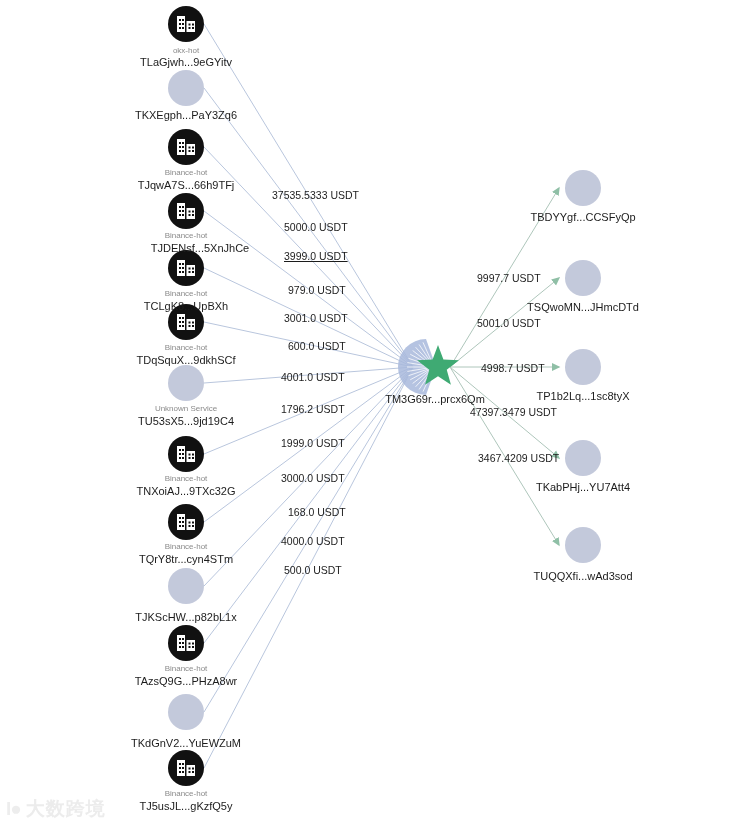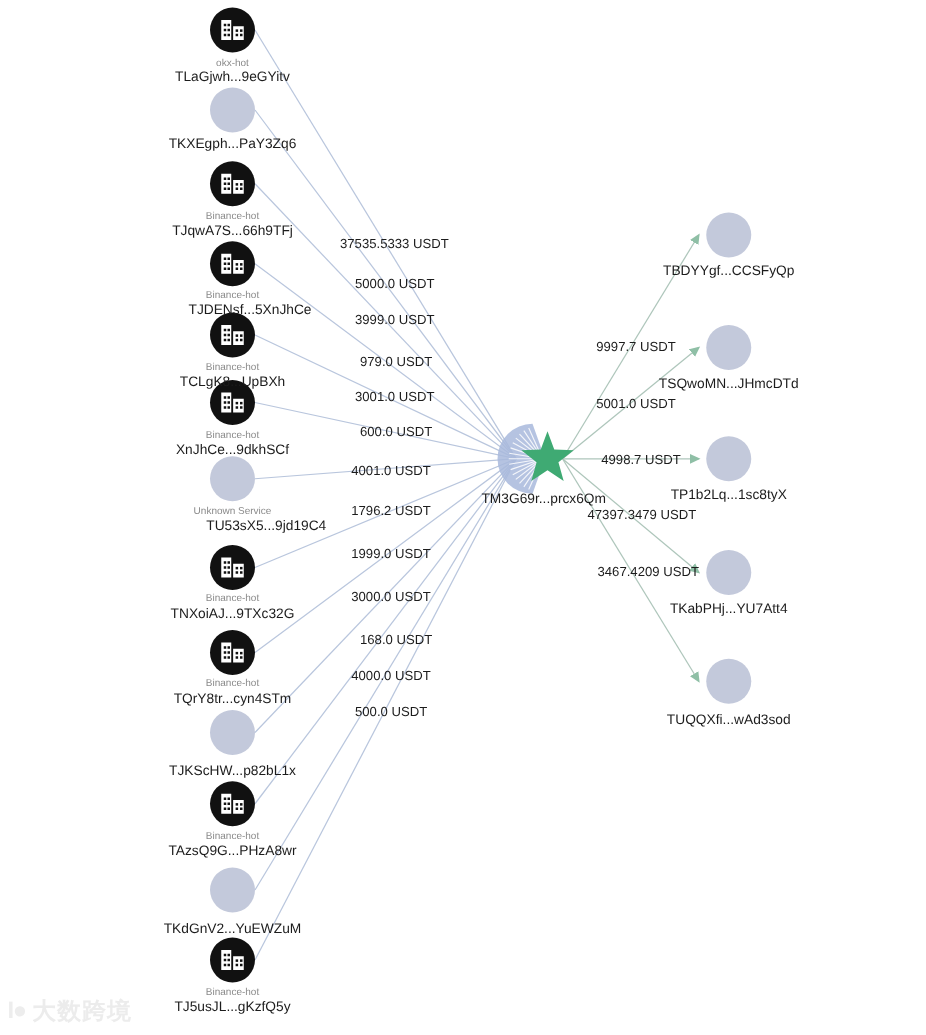--- a/index.html
+++ b/index.html
@@ -254,32 +254,32 @@
   </svg>
 
   <div id="labels">
       <div class="node-tag" style="left: 186px; top: 46px;">okx-hot</div>
       <div class="node-addr" style="left: 186px; top: 56px;">TLaGjwh...9eGYitv</div>
       <div class="edge-amt" style="left: 272px; top: 189px;">37535.5333 USDT</div>
       <div class="node-addr" style="left: 186px; top: 109px;">TKXEgph...PaY3Zq6</div>
       <div class="edge-amt" style="left: 284px; top: 221px;">5000.0 USDT</div>
       <div class="node-tag" style="left: 186px; top: 168px;">Binance-hot</div>
       <div class="node-addr" style="left: 186px; top: 179px;">TJqwA7S...66h9TFj</div>
-      <div class="edge-amt" style="left: 284px; top: 250px;">3999.0 USDT</div>
+      <div class="edge-amt" style="left: 284px; top: 250px; text-decoration: underline;">3999.0 USDT</div>
       <div class="node-tag" style="left: 186px; top: 231px;">Binance-hot</div>
       <div class="node-addr" style="left: 200px; top: 242px;">TJDENsf...5XnJhCe</div>
       <div class="edge-amt" style="left: 288px; top: 284px;">979.0 USDT</div>
       <div class="node-tag" style="left: 186px; top: 289px;">Binance-hot</div>
       <div class="node-addr" style="left: 186px; top: 300px;">TCLgK8...UpBXh</div>
       <div class="edge-amt" style="left: 284px; top: 312px;">3001.0 USDT</div>
       <div class="node-tag" style="left: 186px; top: 343px;">Binance-hot</div>
-      <div class="node-addr" style="left: 186px; top: 354px;">XnJhCe...9dkhSCf</div>
+      <div class="node-addr" style="left: 186px; top: 354px;">TDqSquX...9dkhSCf</div>
       <div class="edge-amt" style="left: 288px; top: 340px;">600.0 USDT</div>
       <div class="node-tag" style="left: 186px; top: 404px;">Unknown Service</div>
-      <div class="node-addr" style="left: 186px; top: 415px; margin-left: 27px;">TU53sX5...9jd19C4</div>
+      <div class="node-addr" style="left: 186px; top: 415px;">TU53sX5...9jd19C4</div>
       <div class="edge-amt" style="left: 281px; top: 371px;">4001.0 USDT</div>
       <div class="node-tag" style="left: 186px; top: 474px;">Binance-hot</div>
       <div class="node-addr" style="left: 186px; top: 485px;">TNXoiAJ...9TXc32G</div>
       <div class="edge-amt" style="left: 281px; top: 403px;">1796.2 USDT</div>
       <div class="node-tag" style="left: 186px; top: 542px;">Binance-hot</div>
       <div class="node-addr" style="left: 186px; top: 553px;">TQrY8tr...cyn4STm</div>
       <div class="edge-amt" style="left: 281px; top: 437px;">1999.0 USDT</div>
       <div class="node-addr" style="left: 186px; top: 611px;">TJKScHW...p82bL1x</div>
       <div class="edge-amt" style="left: 281px; top: 472px;">3000.0 USDT</div>
       <div class="node-tag" style="left: 186px; top: 664px;">Binance-hot</div>

